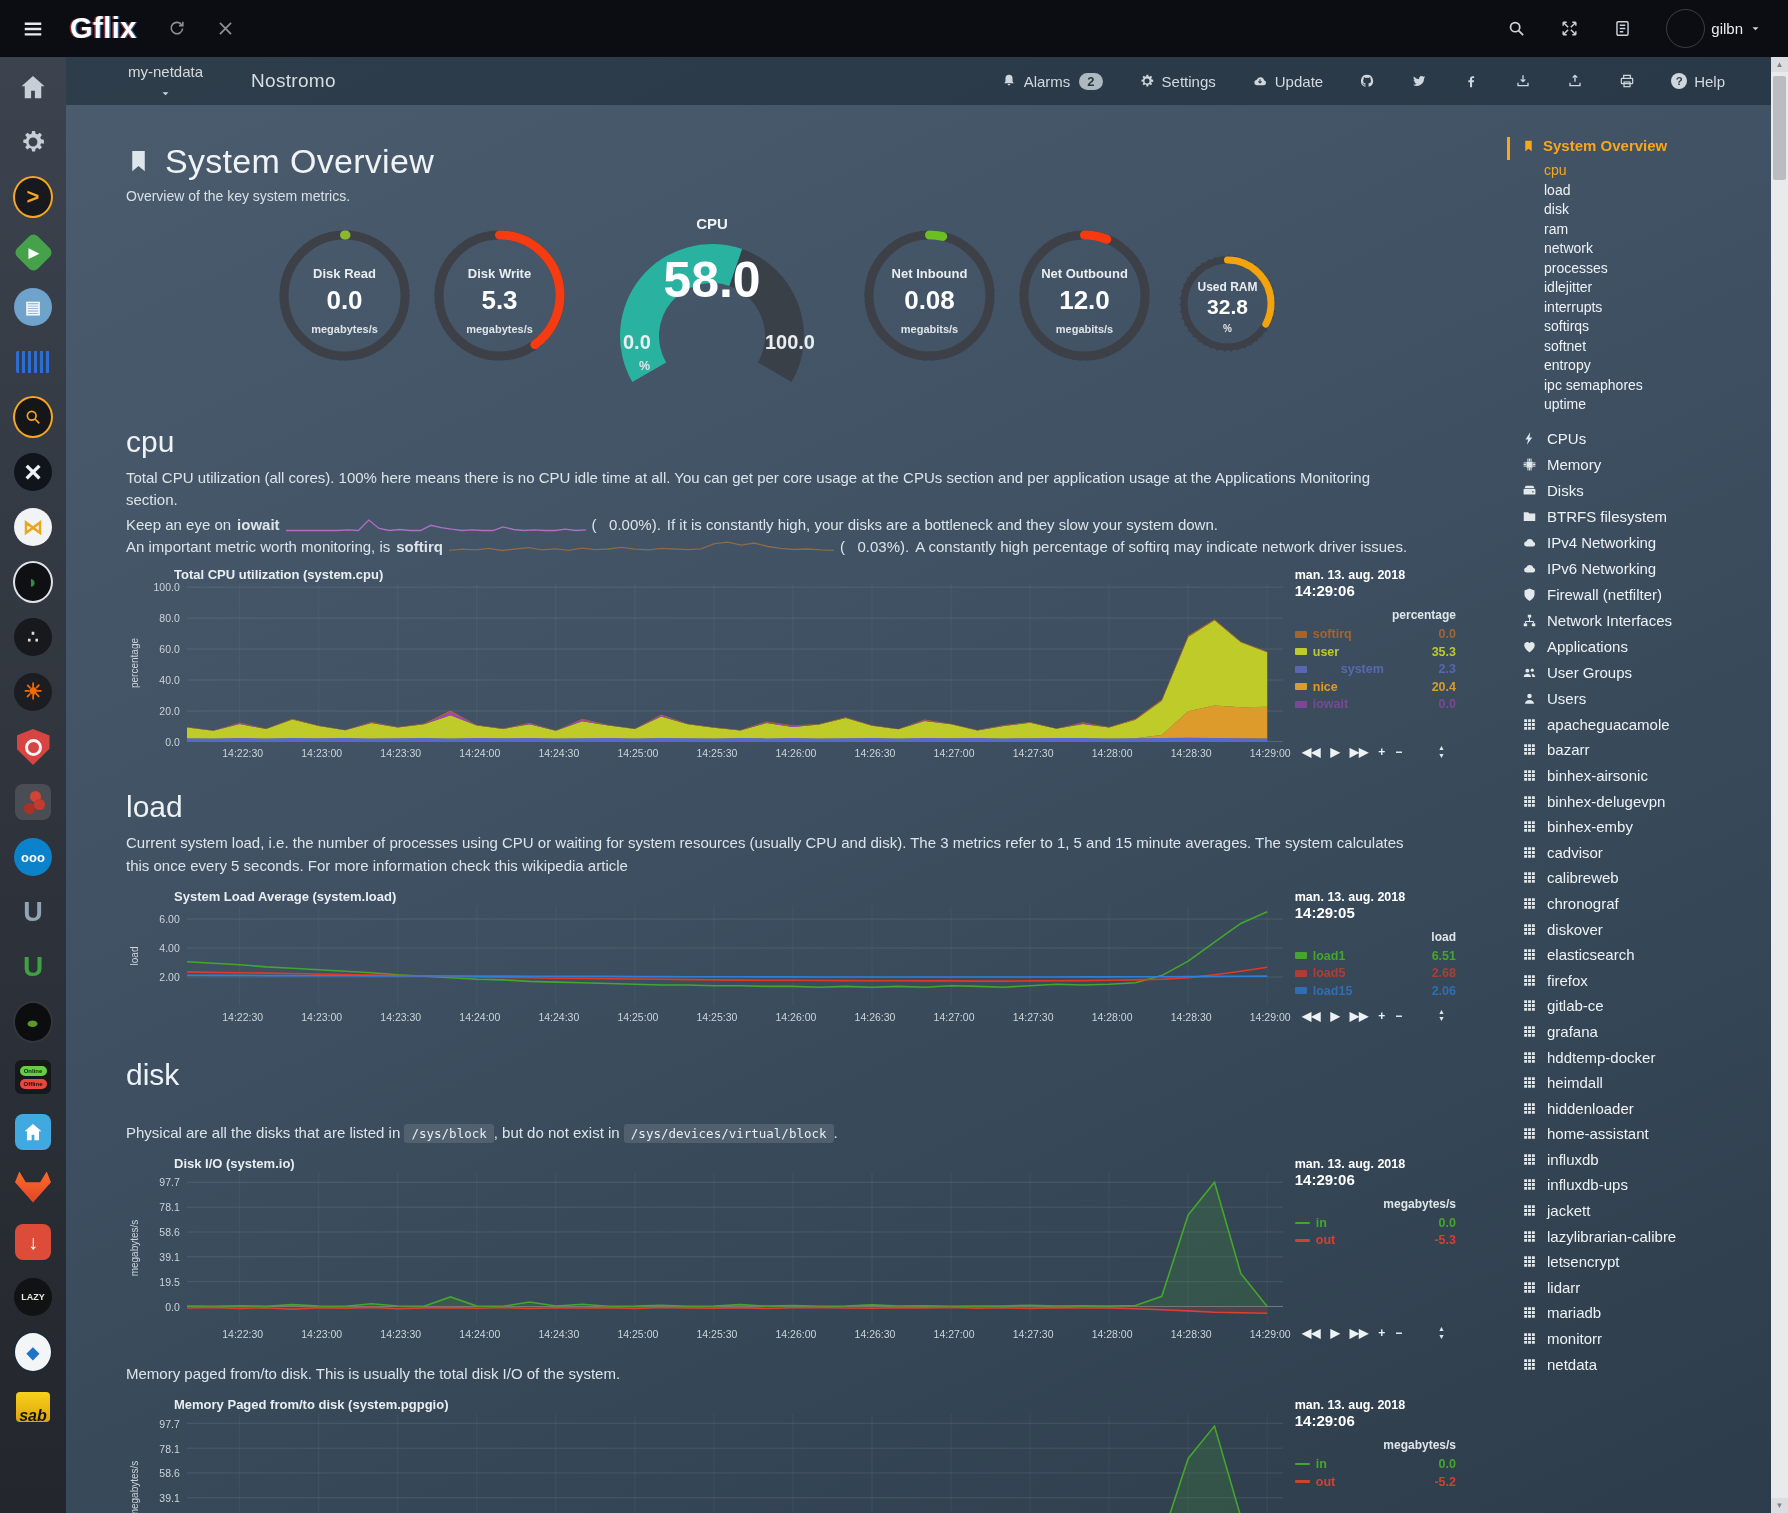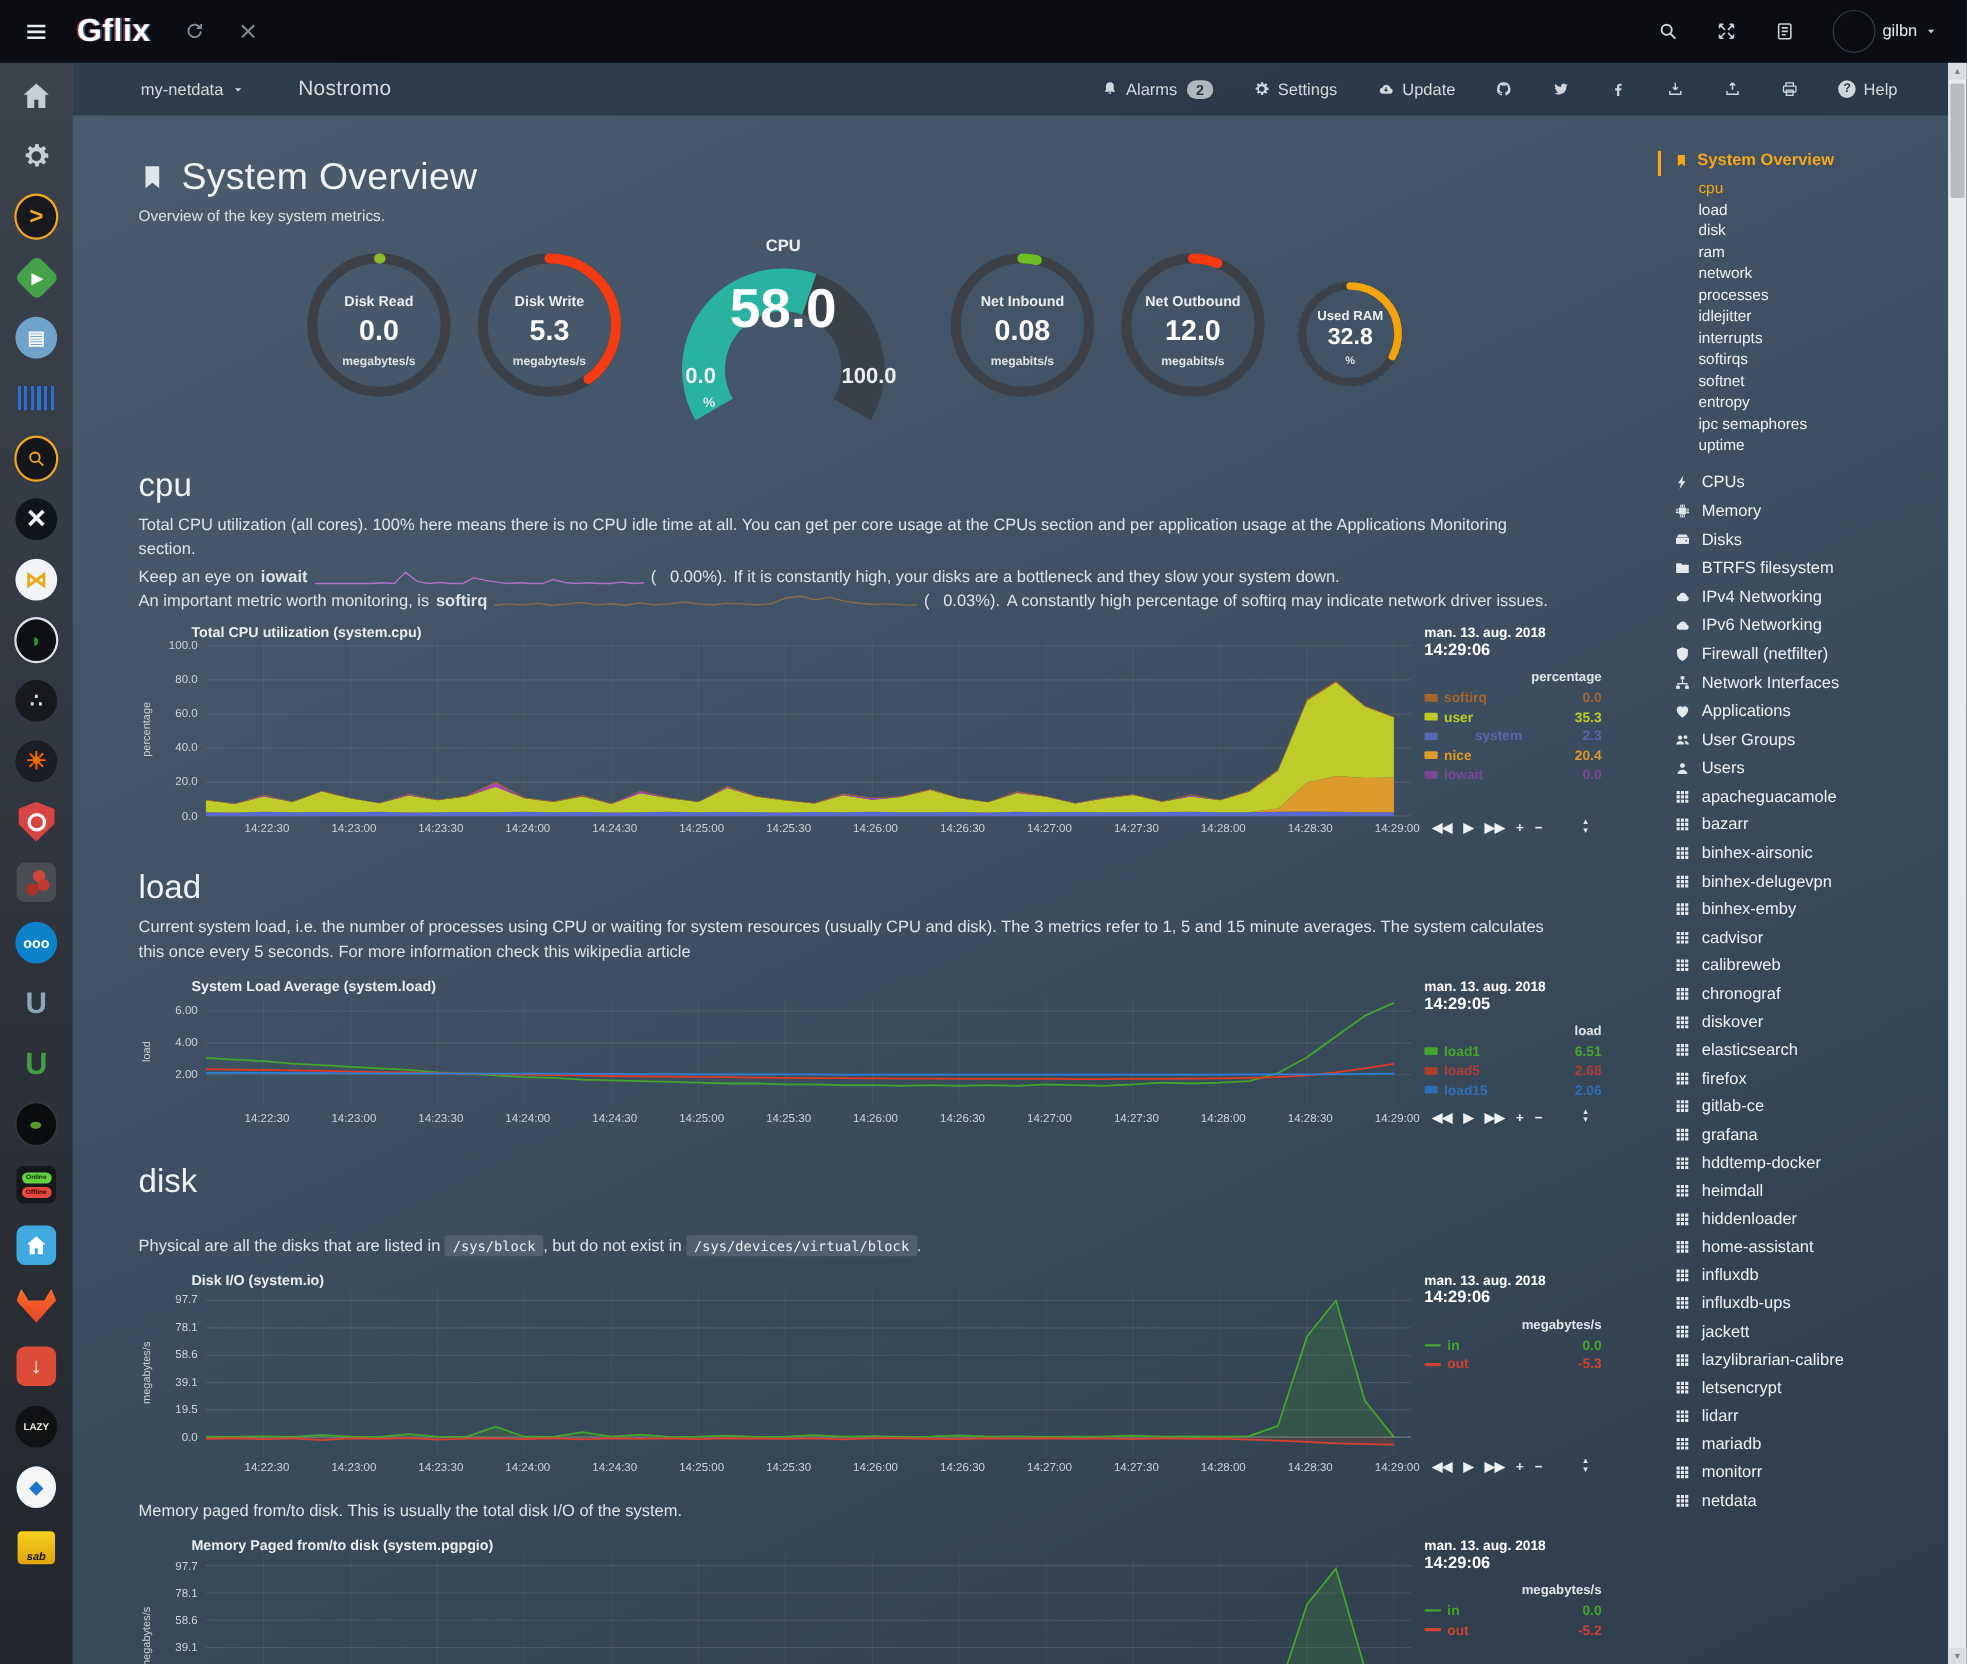--- a/index.html
+++ b/index.html
@@ -47,29 +47,29 @@
     clip-path:polygon(50% 100%,0 35%,12% 0,30% 35%,70% 35%,88% 0,100% 35%);}
   .berries{position:relative;background:#4a4e54;}
   .berries>span{width:11px;height:11px;border-radius:50%;background:#c23b2e;display:block;
     box-shadow:-10px 4px 0 #a93226,-4px -8px 0 #d04537;transform:translate(6px,2px);}
   .squash>span{transform:scaleX(1.55);display:block;}
   .rail-shield{width:33px;height:36px;background:#d64541;display:flex;align-items:center;justify-content:center;
     clip-path:polygon(50% 0,100% 18%,100% 55%,50% 100%,0 55%,0 18%);}
   .shield-dot{width:11px;height:11px;border:3px solid #f2f4f6;border-radius:50%;display:block;}
   .rail-sab{width:34px;height:30px;background:linear-gradient(#f7d21c,#e0a40d);border-radius:4px;
     display:flex;align-items:flex-end;justify-content:center;color:#151310;font-weight:bold;
-    font-style:italic;font-size:10px;line-height:13px;}
+    font-style:italic;font-size:16px;line-height:13px;}
 
   
   .content{flex:1;position:relative;overflow:hidden;
     background:linear-gradient(155deg,#4a5c6d 0%,#405264 38%,#364757 70%,#2d3c4a 100%);}
   .nd-nav{position:absolute;top:0;left:0;right:17px;height:48px;background:rgba(23,37,48,.55);
     display:flex;align-items:center;z-index:6;color:#d3dade;}
   .nd-left{display:flex;align-items:center;padding-left:62px;gap:48px;}
-  .dropdown{display:flex;align-items:center;gap:7px;font-size:15px;cursor:pointer;}
+  .dropdown{display:flex;align-items:center;gap:7px;font-size:15px;cursor:pointer;flex-direction:column;}
   .hostname{font-size:19px;color:#d7dde1;letter-spacing:.3px;}
   .nd-right{margin-left:auto;display:flex;align-items:center;gap:36px;padding-right:46px;font-size:15px;}
   .nd-item{display:flex;align-items:flex-start;gap:7px;cursor:pointer;}
   .nic{width:16px;height:16px;display:inline-block;color:#cfd6dc;}
   .badge{background:#aeb9bf;color:#253642;font-weight:bold;font-size:13px;border-radius:11px;
     padding:1px 8px;margin-left:2px;}
   .qmark{width:16px;height:16px;border-radius:50%;background:#cfd6dc;color:#32424e;font-weight:bold;
     font-size:11.5px;display:inline-flex;align-items:center;justify-content:center;}
 
   .nd-scroll{position:absolute;top:48px;left:0;right:281px;bottom:0;padding:34px 0 0 60px;overflow:hidden;}

